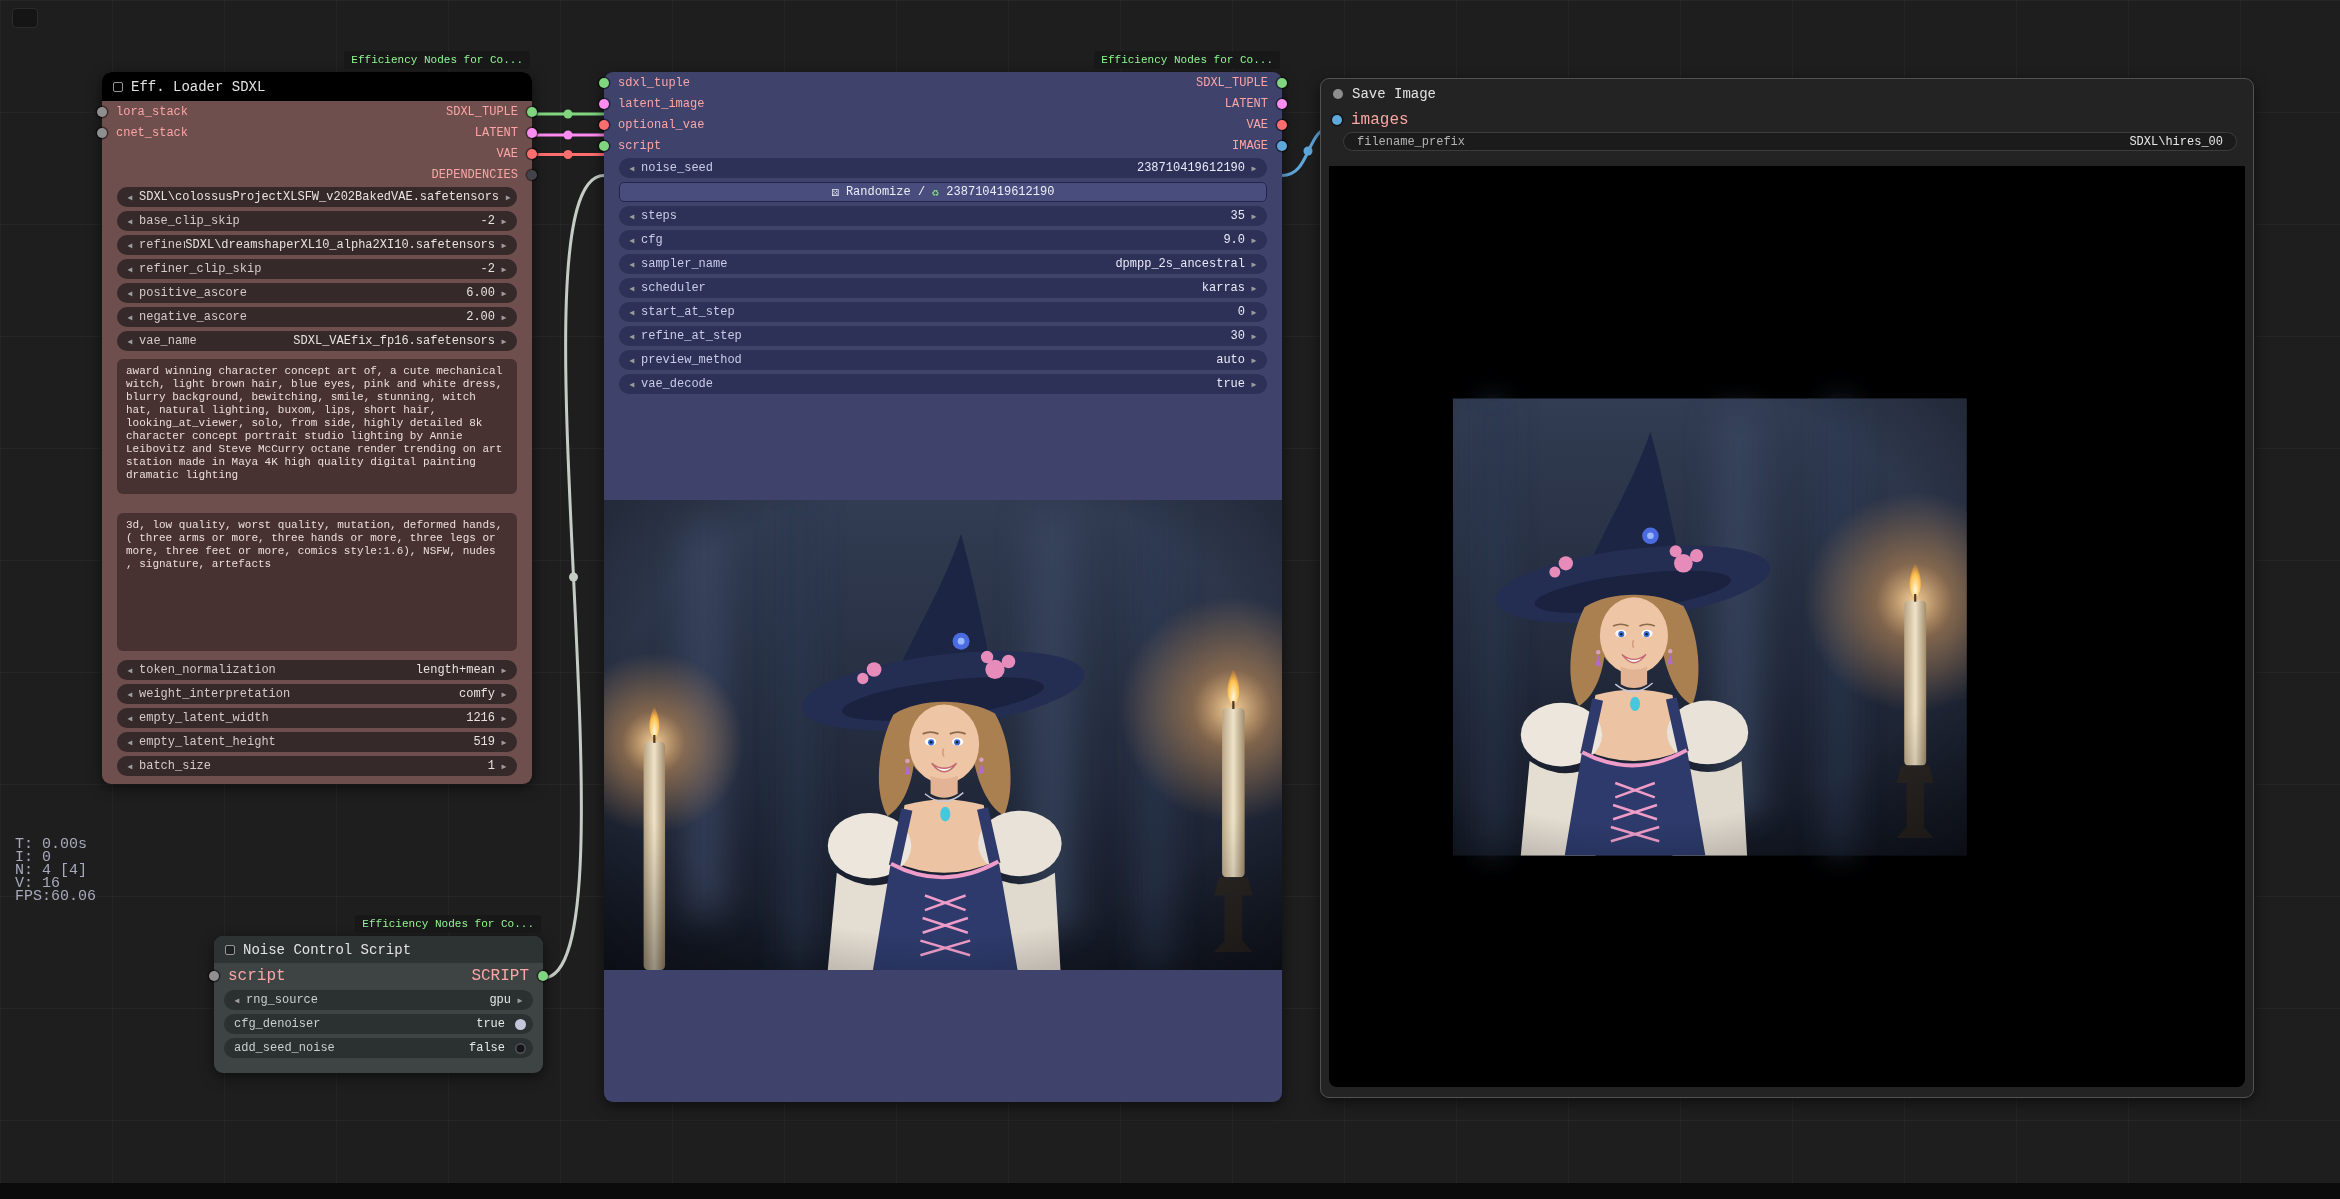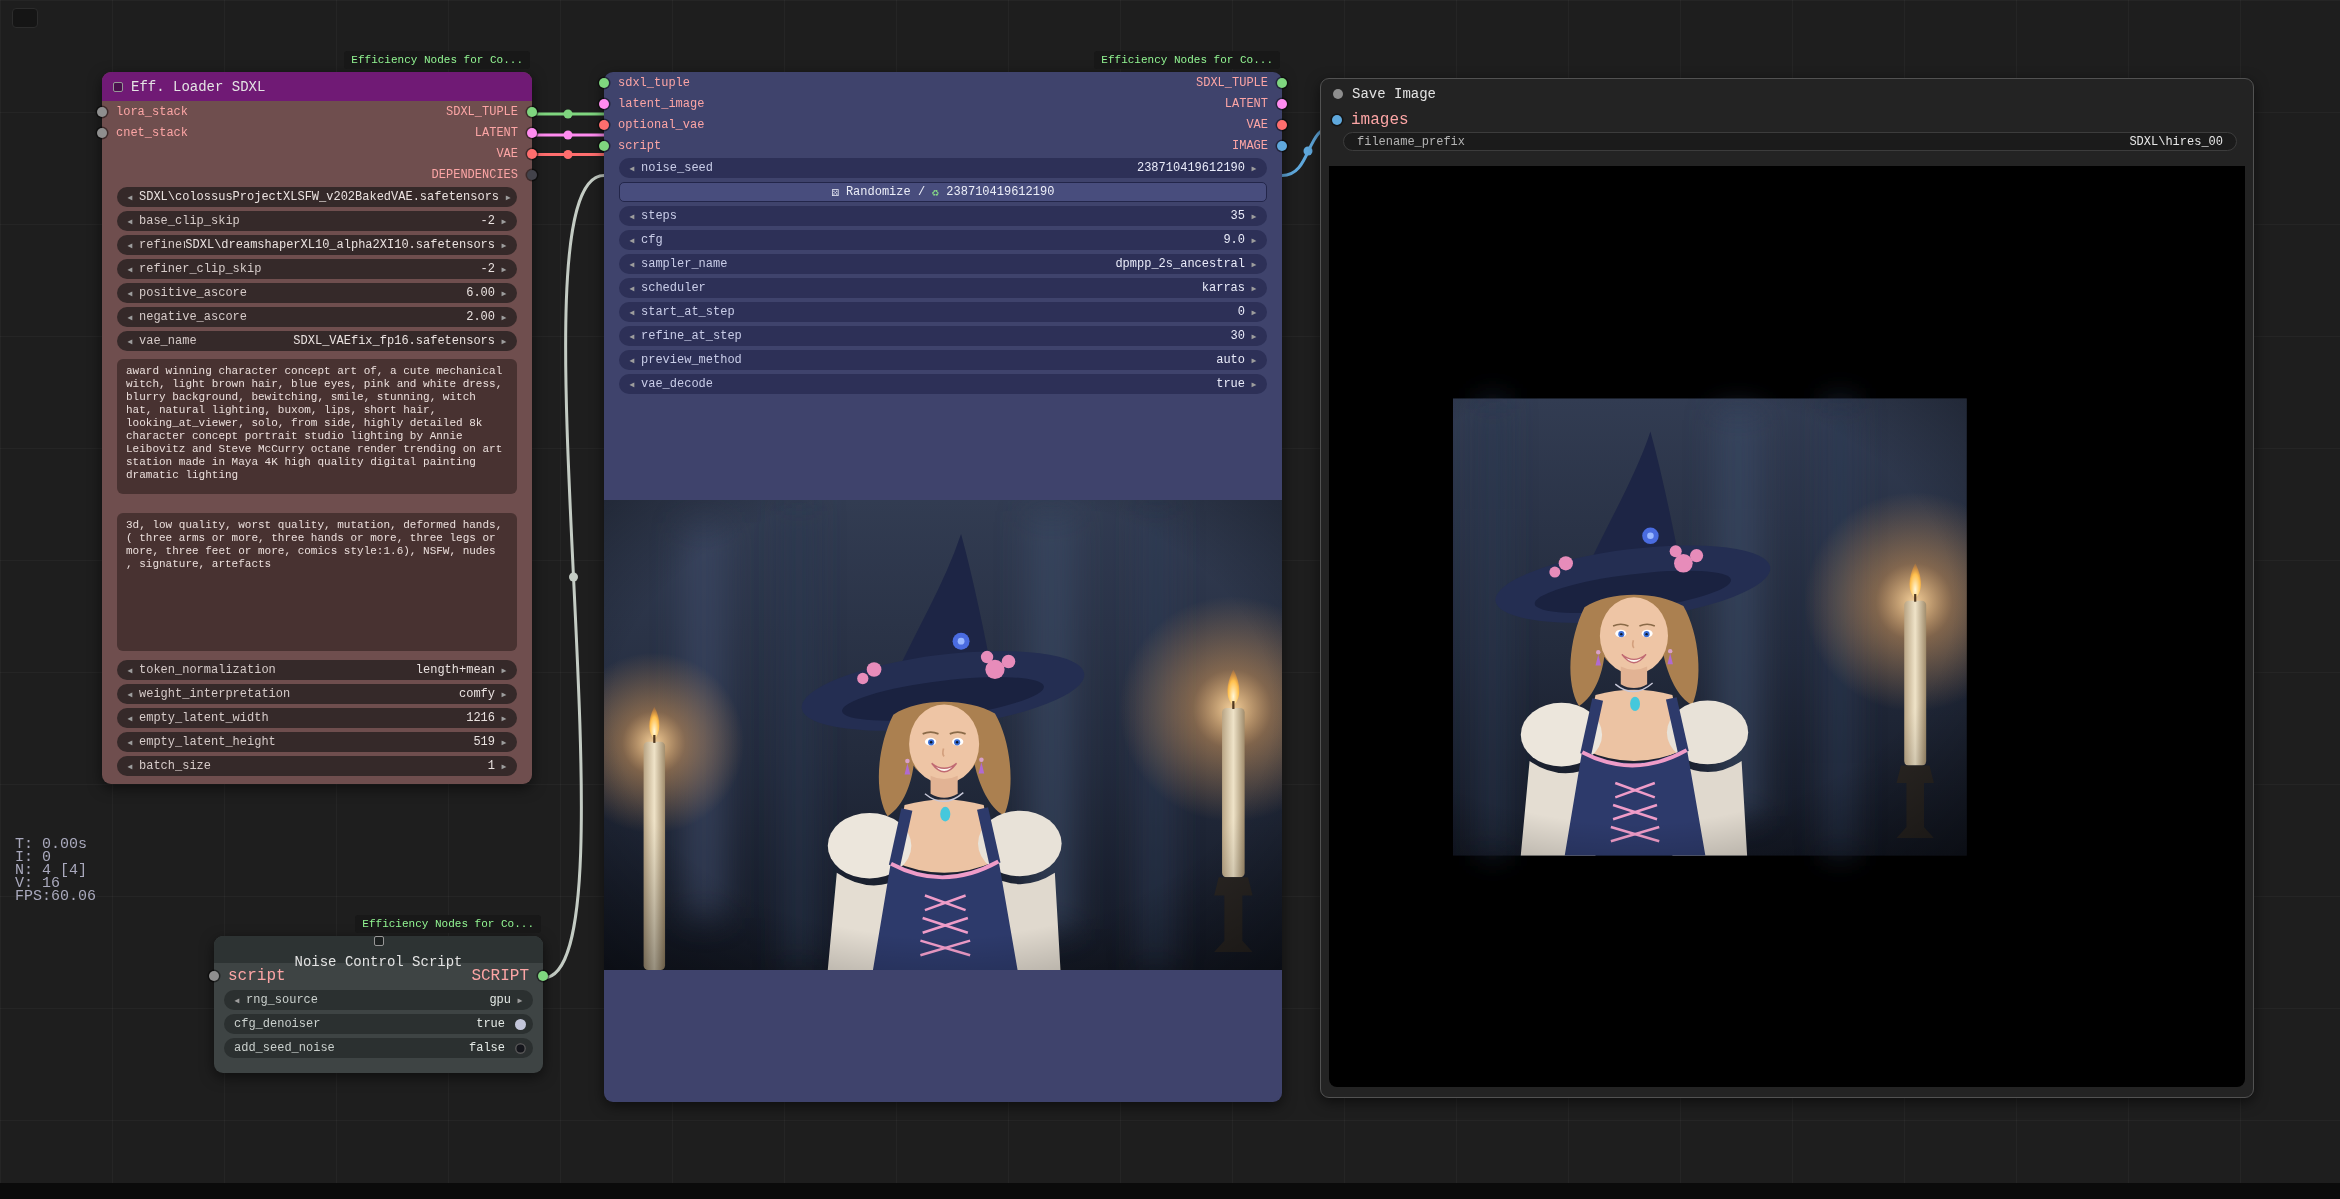--- a/index.html
+++ b/index.html
@@ -27,39 +27,39 @@
   .sout{justify-content:flex-end;padding-right:14px;}
   .sdot{width:10px;height:10px;border-radius:50%;position:absolute;top:5.5px;box-shadow:0 0 0 1.5px rgba(0,0,0,.45);background:#888;}
   .sin .sdot{left:-5px;}
   .sout .sdot{right:-5px;}
   .widget{height:20px;display:flex;align-items:center;border-radius:10px;padding:0 7px;font-size:12px;margin-bottom:4px;white-space:nowrap;}
   .arr{font-size:8px;color:#9d9d9d;flex:0 0 auto;width:12px;text-align:center;}
   .wl{white-space:nowrap;overflow:hidden;min-width:0;flex:0 1 auto;margin-left:3px;}
   .wv{margin-left:auto;white-space:nowrap;flex:0 0 auto;max-width:100%;overflow:hidden;margin-right:3px;}
   
   .loader{background:#6f4e4e;}
-  .loader .ntitle{background:#701a75;}
+  .loader .ntitle{background:#000000;}
   .loader .widget{background:#352929;color:#d6cbc9;}
   .loader .wv{color:#eae2e0;}
   .lbody{padding:2px 15px 0;}
   .prompt{background:#483231;border-radius:6px;padding:6px 9px;color:#ebdfdc;font-size:11px;line-height:13px;height:135px;overflow:hidden;margin-top:8px;}
   .prompt.neg{margin-top:19px;margin-bottom:9px;height:138px;}
   
   .ksampler{background:#3f436c;}
   .ksampler .ntitle{background:#343863;}
   .ksampler .widget{background:#2d3057;color:#c9cde8;}
   .ksampler .wv{color:#e9ebf9;}
   .kwidgets{padding:2px 15px 0;}
   .rand{height:20px;margin:3px 0 4px;border-radius:5px;background:#484d7d;border:1px solid #23264a;display:flex;align-items:center;justify-content:center;gap:7px;font-size:12px;color:#eceef8;white-space:nowrap;}
   .rand .recy{color:#86d886;}
   .kpreview{width:678px;height:470px;margin-top:106px;overflow:hidden;}
   .kpreview svg{display:block;width:100%;height:100%;}
   
   .noise{background:#3e4444;}
-  .noise .ntitle{height:27px;background:#2d3333;flex-direction:column;}
+  .noise .ntitle{height:27px;background:#2d3333;}
   .noise .widget{background:#2b3030;color:#cad0cd;}
   .noise .wv{color:#e4eae6;}
   .nbody{padding:4px 10px 0;}
   .duo{padding:0 14px;margin-top:2px;}
   .duo .dl{left:-5px;}
   .duo .dr{right:-5px;}
   .duo .outlab{margin-left:auto;}
   .tdot{width:11px;height:11px;border-radius:50%;margin-left:7px;flex:0 0 auto;}
   .tdot.on{background:#c3c6da;}
   .tdot.off{background:#15161c;box-shadow:inset 0 0 0 1.5px #555;}

